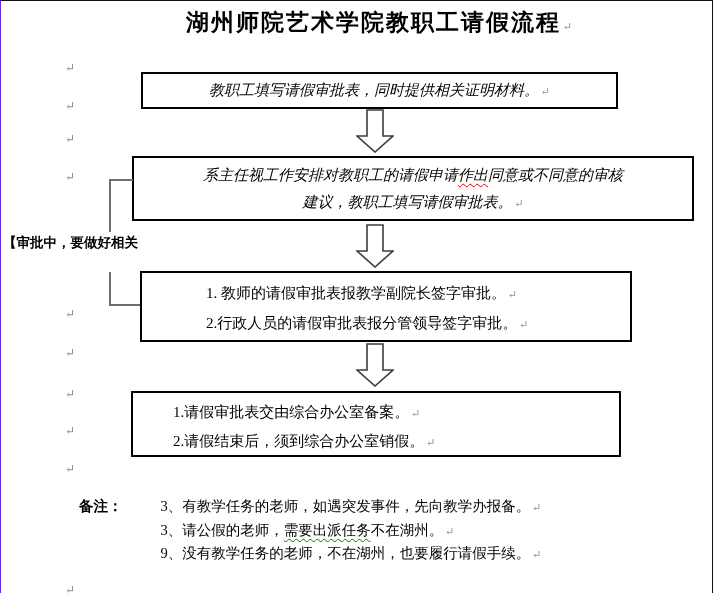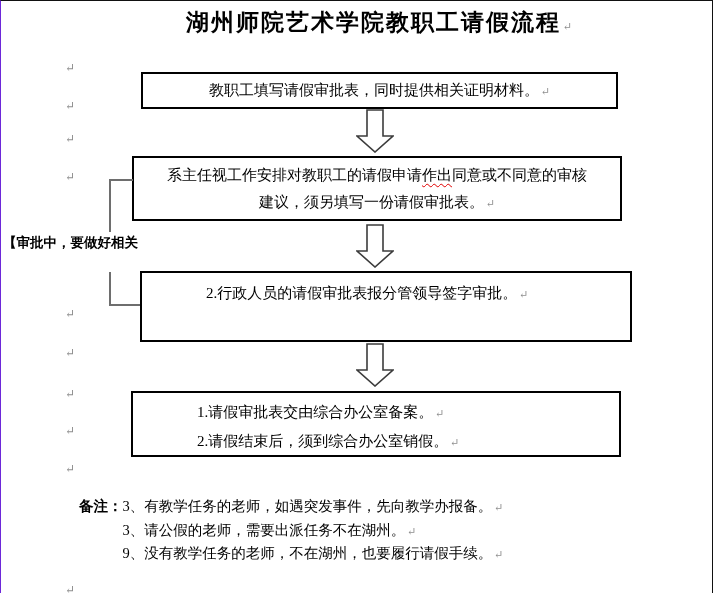--- a/index.html
+++ b/index.html
@@ -12,43 +12,43 @@
   .title {
     position:absolute; left:45px; right:0; top:6px; text-align:center;
     font-size:23px; font-weight:bold; letter-spacing:2px; white-space:nowrap;
   }
   .mark { font-size:11px; color:#8f8f8f; font-weight:normal; letter-spacing:0; margin-left:2px; }
   .pmark { position:absolute; left:64px; font-size:12px; color:#8f8f8f; line-height:12px; }
   .box {
     position:absolute; border:2px solid #000; box-sizing:border-box; background:#fff;
     font-size:15px; line-height:27px;
   }
-  .box.center { text-align:center; display:flex; flex-direction:column; justify-content:center; }
+  .box.center { text-align:center; display:flex; flex-direction:column; justify-content:center;font-style:italic; }
   #box1 { left:140px; top:71px;  width:477px; height:37px; }
-  #box2 { left:131px; top:155px; width:490px; height:65px; padding-top:2px; }
+  #box2 { left:131px; top:155px; width:562px; height:65px; padding-top:2px; }
   #box3 { left:139px; top:270px; width:492px; height:71px; padding:6px 0 0 64px; line-height:29px; text-align:left; }
-  #box4 { left:130px; top:390px; width:490px; height:66px; padding:5px 0 0 64px; line-height:28px; text-align:left; }
+  #box4 { left:130px; top:390px; width:490px; height:66px; padding:5px 0 0 40px; line-height:28px; text-align:left; }
   .arrow { position:absolute; width:38px; height:44px; }
   .connector { position:absolute; background:#6e6e6e; }
   #conn1h { left:108px; top:178px; width:24px; height:2px; }
   #conn1v { left:108px; top:178px; width:2px;  height:53px; }
   #conn2v { left:108px; top:271px; width:2px;  height:34px; }
   #conn2h { left:108px; top:303px; width:32px; height:2px; }
   .annotation {
     position:absolute; left:2px; top:231px; font-weight:bold;
     font-size:13.5px; line-height:21px; white-space:nowrap;
   }
   .remarks {
     position:absolute; left:78px; top:494px; font-size:14.5px;
-    line-height:22.6px; white-space:nowrap; display:flex;
+    line-height:22.6px; white-space:nowrap; display:flex;gap:38px;
   }
   .remark-label { font-weight:bold; }
   .wavy-red   { text-decoration:underline; text-decoration-style:wavy;
                 text-decoration-color:#e00000; text-decoration-thickness:1px; text-underline-offset:3px; }
-  .wavy-green { text-decoration-style:wavy;
+  .wavy-green { text-decoration:underline; text-decoration-style:wavy;
                 text-decoration-color:#087d08; text-decoration-thickness:1px; text-underline-offset:3px; }
 </style>
 </head>
 <body>
 
 <div class="page">
 
   <div class="title"><span>湖州师院艺术学院教职工请假流程</span><span class="mark">↵</span></div>
 
   <span class="pmark" style="top:61px">↵</span>
@@ -65,36 +65,37 @@
   <div class="box center" id="box1">
     <div><span>教职工填写请假审批表，同时提供相关证明材料。</span><span class="mark">↵</span></div>
   </div>
 
   <svg class="arrow" style="left:355px; top:108px" viewBox="0 0 38 44">
     <polygon points="11,1 27,1 27,27 37,27 19,43 1,27 11,27" fill="#ffffff" stroke="#3c3c3c" stroke-width="1.6"></polygon>
   </svg>
 
   <div class="box center" id="box2">
     <div><span>系主任视工作安排对教职工的请假申请</span><span class="wavy-red">作出</span><span>同意或不同意的审核</span></div>
-    <div><span>建议，须另填写一份请假审批表。</span><span class="mark">↵</span></div>
+    <div><span>建议，教职工填写请假审批表。</span><span class="mark">↵</span></div>
   </div>
 
   <div class="annotation">
     <div>【审批中，要做好相关</div>
   </div>
   <div class="connector" id="conn1h"></div>
   <div class="connector" id="conn1v"></div>
   <div class="connector" id="conn2v"></div>
   <div class="connector" id="conn2h"></div>
 
   <svg class="arrow" style="left:355px; top:223px" viewBox="0 0 38 44">
     <polygon points="11,1 27,1 27,27 37,27 19,43 1,27 11,27" fill="#ffffff" stroke="#3c3c3c" stroke-width="1.6"></polygon>
   </svg>
 
   <div class="box" id="box3">
+    <div><span>1. 教师的请假审批表报教学副院长签字审批。</span><span class="mark">↵</span></div>
     <div><span>2.行政人员的请假审批表报分管领导签字审批。</span><span class="mark">↵</span></div>
   </div>
 
   <svg class="arrow" style="left:355px; top:342px" viewBox="0 0 38 44">
     <polygon points="11,1 27,1 27,27 37,27 19,43 1,27 11,27" fill="#ffffff" stroke="#3c3c3c" stroke-width="1.6"></polygon>
   </svg>
 
   <div class="box" id="box4">
     <div><span>1.请假审批表交由综合办公室备案。</span><span class="mark">↵</span></div>
     <div><span>2.请假结束后，须到综合办公室销假。</span><span class="mark">↵</span></div>

